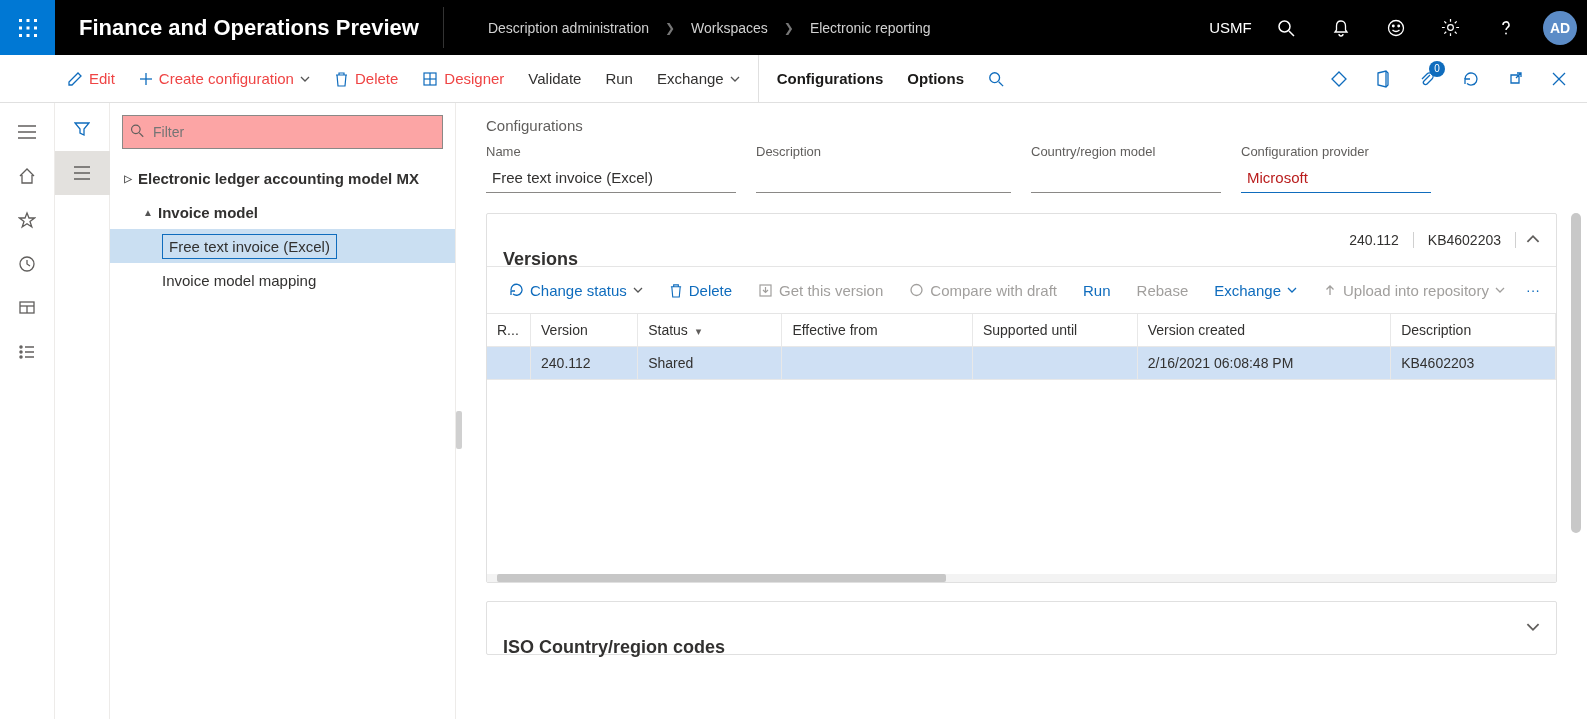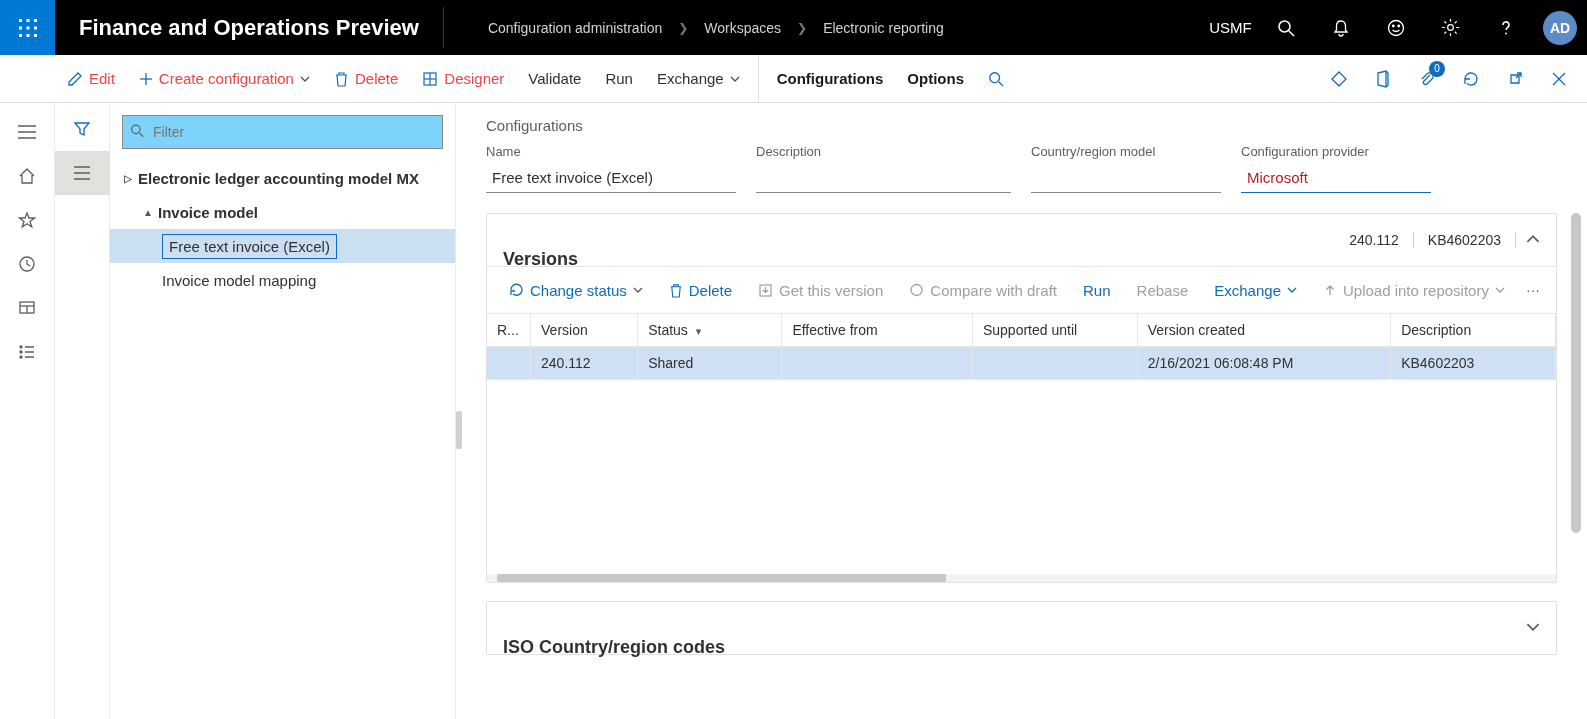--- a/index.html
+++ b/index.html
@@ -33,21 +33,21 @@
   .main { display:flex; height:calc(719px - 55px - 48px); }
   .rail { width:55px; background:#fff; border-right:1px solid #edebe9; display:flex; flex-direction:column; align-items:center; padding-top:10px; gap:6px; }
   .rail .rbtn { width:44px; height:38px; display:flex; align-items:center; justify-content:center; cursor:pointer; color:#605e5c; border-radius:2px; }
 
   .midcol { width:55px; border-right:1px solid #edebe9; display:flex; flex-direction:column; align-items:center; padding-top:4px; }
   .midcol .mbtn { width:55px; height:44px; display:flex; align-items:center; justify-content:center; cursor:pointer; }
   .midcol .mbtn.active { background:#e3e1de; }
 
   .tree-pane { width:346px; border-right:1px solid #edebe9; display:flex; flex-direction:column; position:relative; }
   .filter-row { padding:12px 12px 6px 12px; }
-  .filter-input { width:100%; height:34px; border:1px solid #8a8886; padding:0 8px 0 30px; font-size:14px; color:#605e5c; background:#7dd3fc; }
+  .filter-input { width:100%; height:34px; border:1px solid #8a8886; padding:0 8px 0 30px; font-size:14px; color:#605e5c; background:#fca5a5; }
   .filter-wrap { position:relative; }
   .filter-wrap .sicon { position:absolute; left:8px; top:50%; transform:translateY(-50%); color:#605e5c; }
   .tree { padding:6px 0; }
   .tree-row { display:flex; align-items:center; height:34px; padding-left:8px; cursor:pointer; font-size:15px;}
   .tree-row .chv { width:20px; text-align:center; color:#555; font-size:10px; }
   .tree-row.l0 { font-weight:600; }
   .tree-row.l1 { padding-left:28px; }
   .tree-row.l2 { padding-left:52px; }
   .tree-row.selected { background:#cadff2; }
   .tree-row.selected .label { border:1px solid #0f6cbd; padding:3px 6px; background:#cadff2;}
@@ -109,21 +109,21 @@
           <rect width="3" height="3" x="7.5" y="7.5"></rect>
           <rect width="3" height="3" x="15" y="7.5"></rect>
           <rect width="3" height="3" x="0" y="15"></rect>
           <rect width="3" height="3" x="7.5" y="15"></rect>
           <rect width="3" height="3" x="15" y="15"></rect>
         </g>
       </svg>
   </div>
   <div class="app-title">Finance and Operations Preview</div>
   <div class="breadcrumb">
-    <span>Configuration administration</span>
+    <span>Description administration</span>
     <span class="sep">❯</span>
     <span>Workspaces</span>
     <span class="sep">❯</span>
     <span>Electronic reporting</span>
   </div>
   <div class="hdr-right">
     <div class="item company">USMF</div>
     <div class="item">
         <svg width="18" height="18" viewBox="0 0 18 18" fill="none" stroke="#fff" stroke-width="1.5">
           <circle cx="7.5" cy="7.5" r="5.5"></circle>

